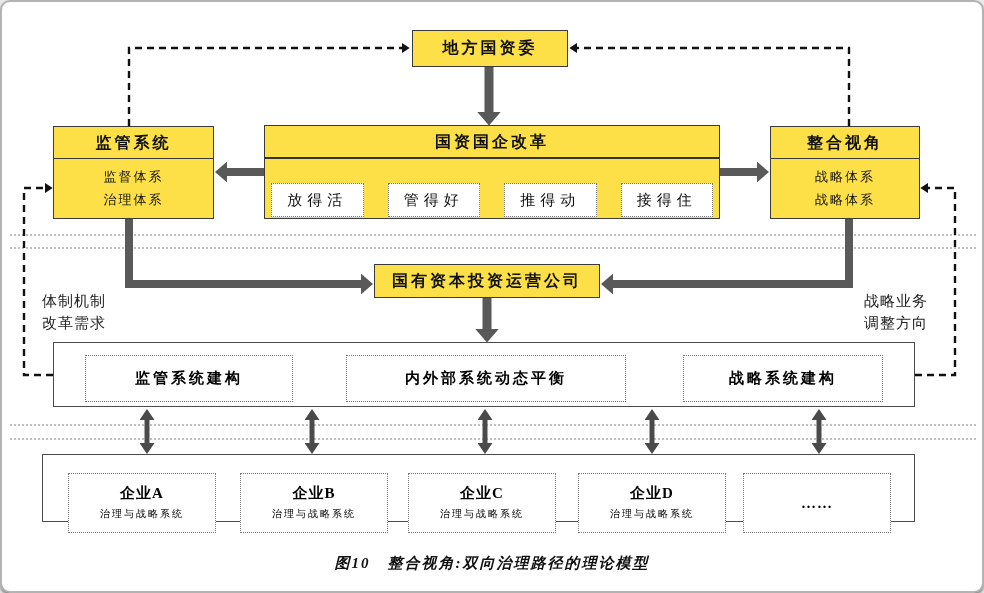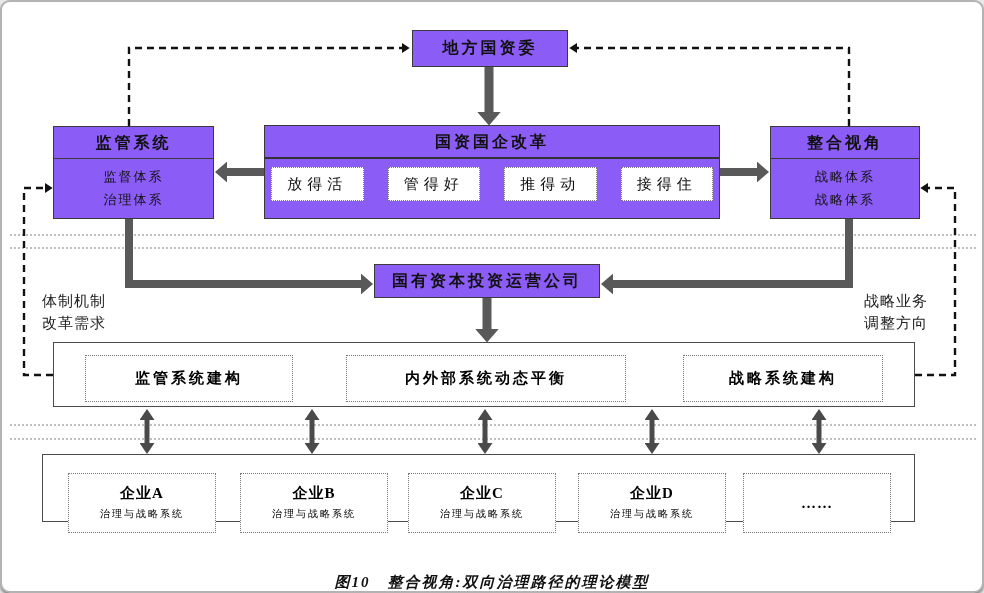--- a/index.html
+++ b/index.html
@@ -1,35 +1,35 @@
 <!DOCTYPE html>
 <html><head>
 <meta charset="utf-8">
 <style>
   html,body{margin:0;padding:0;background:#e9e9e9;font-family:"Liberation Serif","DejaVu Serif",serif;}
   .canvas{position:relative;width:984px;height:593px;background:#fff;box-sizing:border-box;
           border:2px solid #b3b3b3;border-radius:10px;box-shadow:0 2px 3px rgba(0,0,0,.45);overflow:hidden;}
   svg.wires{position:absolute;left:0;top:0;z-index:1;}
-  .box{position:absolute;z-index:2;background:#8b5cf6;border:1px solid #3a3a3a;box-sizing:border-box;
+  .box{position:absolute;z-index:2;background:#fde047;border:1px solid #3a3a3a;box-sizing:border-box;
        text-align:center;color:#111;}
   .hd{font-weight:bold;font-size:16px;line-height:31px;letter-spacing:3px;border-bottom:1px solid #3a3a3a;}
   .hd.thick{border-bottom:2px solid #333;}
   .bd{font-size:13px;line-height:23px;letter-spacing:2px;padding-top:6px;}
   .solo{font-weight:bold;font-size:16px;letter-spacing:3px;display:flex;align-items:center;justify-content:center;}
   .dotted{border:1px dotted #777;background:#fff;box-sizing:border-box;text-align:center;}
-  .reform-items{display:flex;justify-content:space-between;padding:8px 6px 0 6px;gap:24px;}
+  .reform-items{display:flex;justify-content:space-between;padding:24px 6px 0 6px;gap:24px;}
   .reform-items .dotted{width:101px;height:34px;line-height:32px;font-size:15px;letter-spacing:5px;}
   .container{position:absolute;z-index:2;background:#fff;border:1.5px solid #4a4a4a;box-sizing:border-box;}
   .bal{position:absolute;font-weight:bold;font-size:15px;letter-spacing:3px;
        display:flex;align-items:center;justify-content:center;}
   .ent{position:absolute;display:flex;flex-direction:column;align-items:center;justify-content:center;}
   .ent .nm{font-weight:bold;font-size:15px;line-height:22px;letter-spacing:1px;}
   .ent .sb{font-size:10px;line-height:20px;letter-spacing:2px;}
   .note{position:absolute;z-index:2;font-size:15px;line-height:22px;letter-spacing:1px;color:#222;}
-  .caption{position:absolute;z-index:2;left:0;top:571px;width:100%;text-align:center;
+  .caption{position:absolute;z-index:2;left:0;top:552px;width:100%;text-align:center;
            font-style:italic;font-weight:bold;font-size:15px;letter-spacing:2px;color:#111;}
 </style>
 </head>
 <body>
 
 <div class="canvas">
 
   <svg class="wires" width="984" height="593">
     <defs>
       <marker id="mb" markerWidth="1.7" markerHeight="2.6" refX="0" refY="1.3" orient="auto" markerUnits="strokeWidth">

